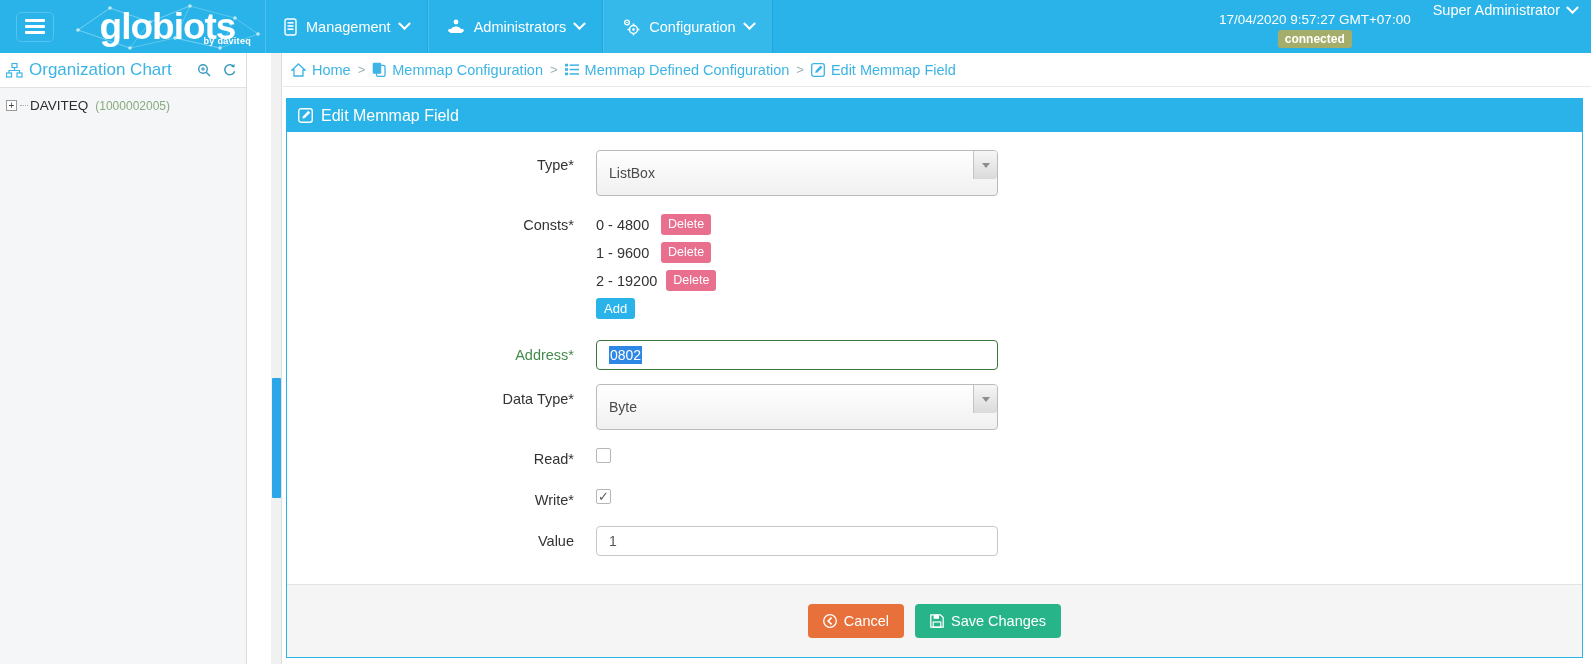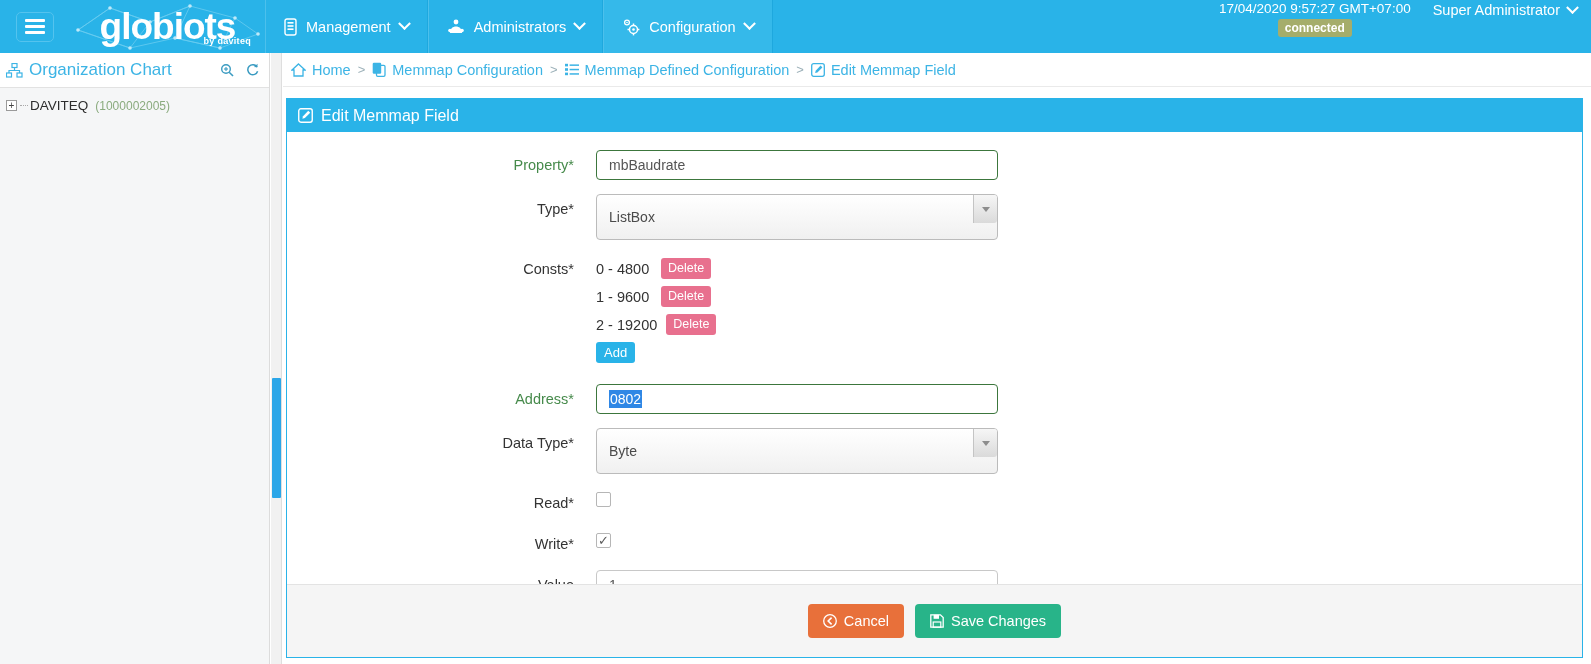--- a/index.html
+++ b/index.html
@@ -55,37 +55,37 @@
   .caret-d {
     display: inline-block; width: 9px; height: 9px;
     border-right: 2px solid #fff; border-bottom: 2px solid #fff;
     transform: rotate(45deg) translate(-2px,-2px);
   }
 
   .topright {
     margin-left: auto; display: flex; align-items: flex-start;
     padding-right: 14px; gap: 22px;
   }
-  .datetime-wrap { text-align: center; padding-top: 1px; }
+  .datetime-wrap { text-align: center; padding-top: 12px; }
   .datetime { color: #ffffff; font-size: 13.5px; white-space: nowrap; }
   .badge-connected {
     display: inline-block; margin-top: 3px;
     background: #a5ad6b; color: #ffffff;
     font-size: 12px; font-weight: bold; padding: 2px 7px; border-radius: 3px;
   }
   .userbox {
     display: flex; align-items: center; gap: 8px;
     color: #ffffff; font-size: 14.5px; padding-top: 2px; cursor: pointer;
     white-space: nowrap;
   }
 
   
   .sidebar {
     position: absolute; top: 53px; left: 0;
-    width: 270px; height: 611px;
+    width: 247px; height: 611px;
     background: #f5f6f7; border-right: 1px solid #dcdcdc;
   }
   .sidebar-head {
     height: 35px; display: flex; align-items: center;
     padding: 0 10px 0 6px; background: #ffffff;
     border-bottom: 1px solid #e2e2e2;
   }
   .sidebar-title {
     color: #3cb4e5; font-size: 17px; margin-left: 6px;
   }
@@ -386,26 +386,20 @@
     <div class="panel-head">
       <svg width="15" height="15" viewBox="0 0 14 14">
         <rect x="0.7" y="0.7" width="12.6" height="12.6" rx="2" fill="none" stroke="#ffffff" stroke-width="1.3"></rect>
         <path d="M9.6 2.6 L11.4 4.4 L6.4 9.4 L4.1 10 L4.7 7.7 Z" fill="#ffffff"></path>
       </svg>
       <span>Edit Memmap Field</span>
     </div>
 
     <div class="panel-body">
 
-      <div class="formrow">
-        <div class="flabel req">Property*</div>
-        <div class="fctl">
-          <div class="inp valid">mbBaudrate</div>
-        </div>
-      </div>
 
       <div class="formrow">
         <div class="flabel">Type*</div>
         <div class="fctl">
           <div class="selwrap">
             <span class="selval">ListBox</span>
             <span class="selbtn">
                 <span class="tri"></span>
               </span>
           </div>

